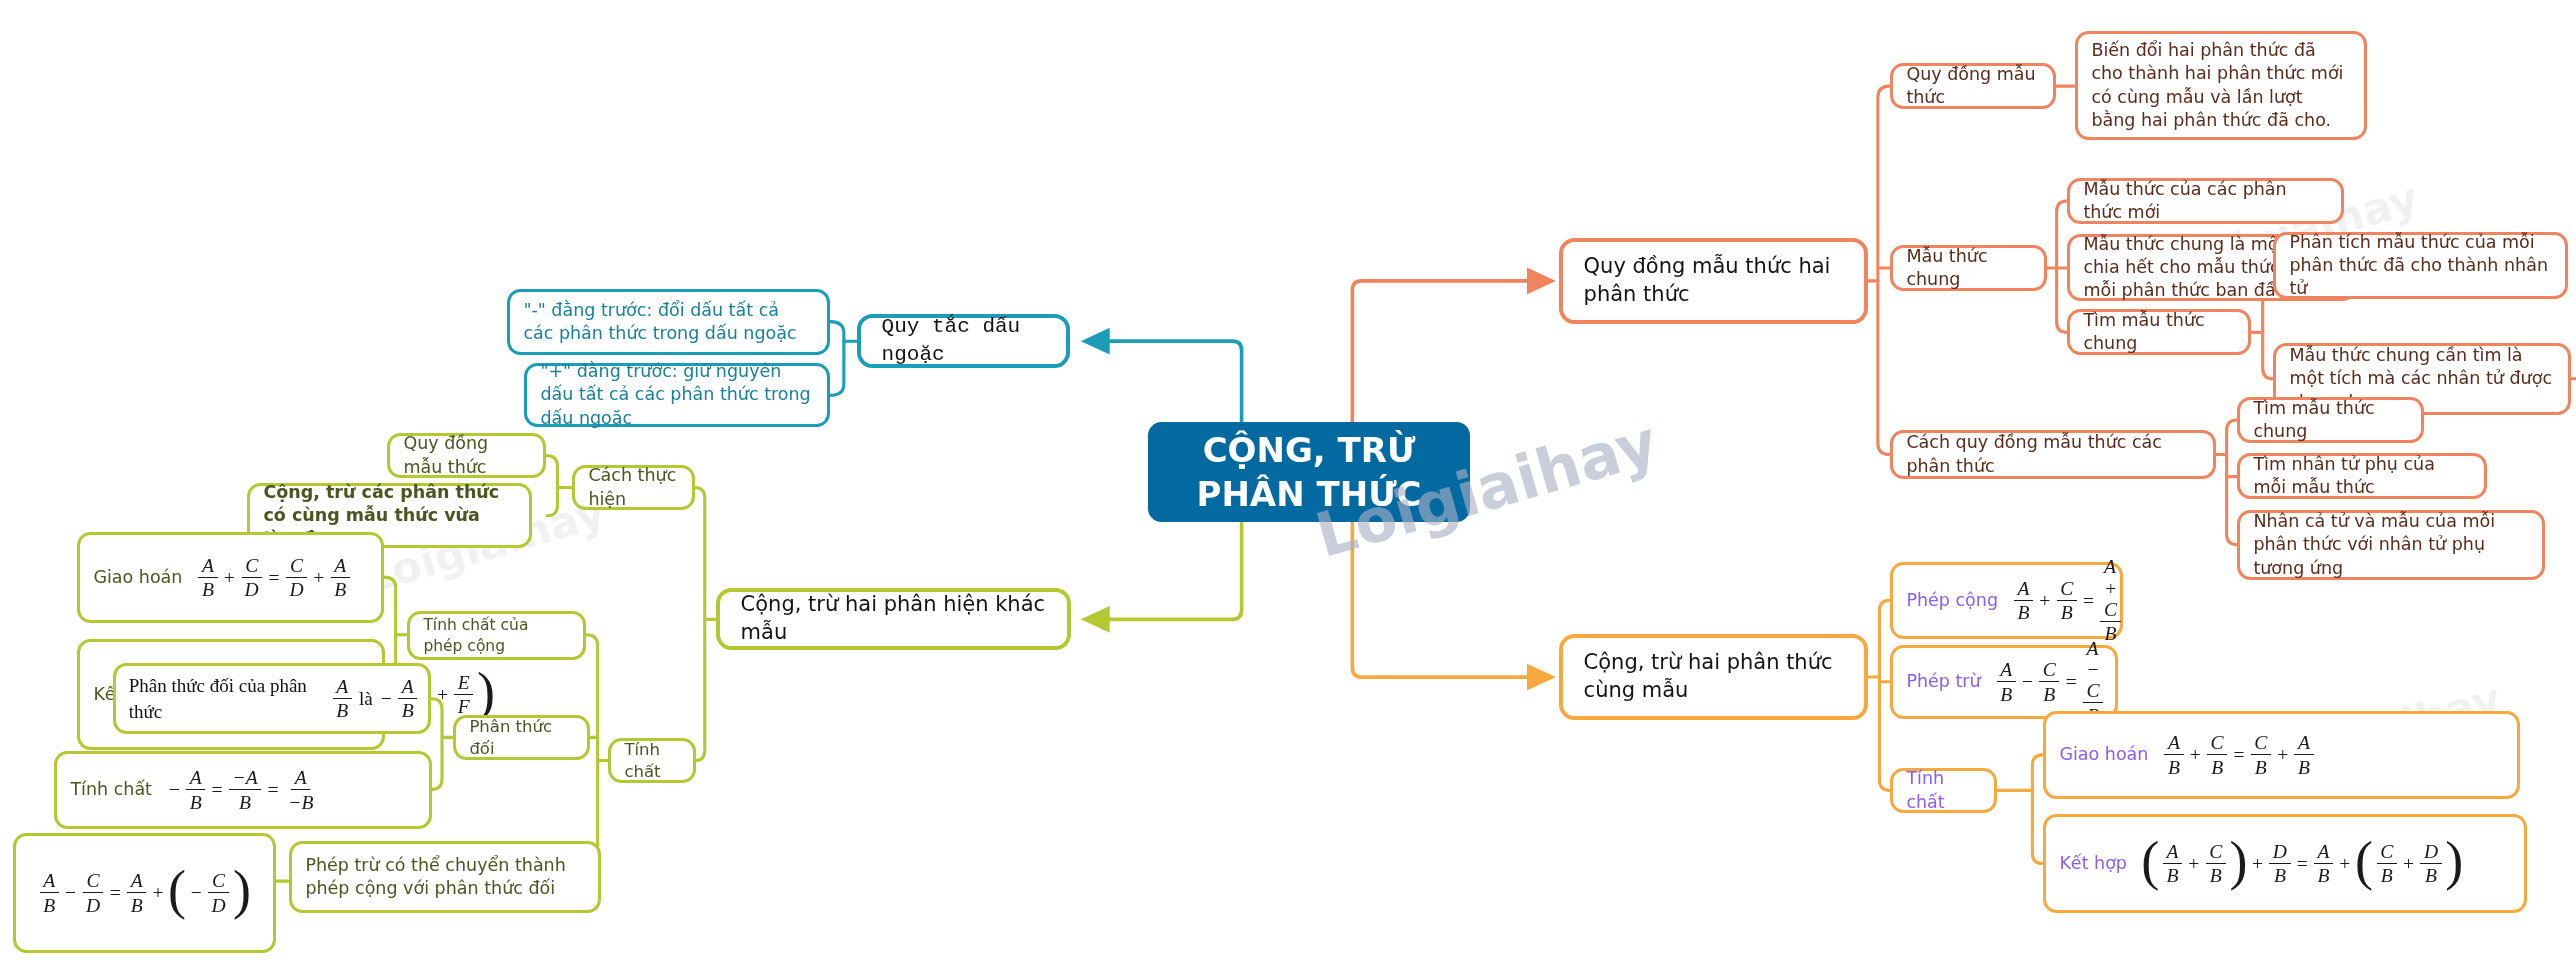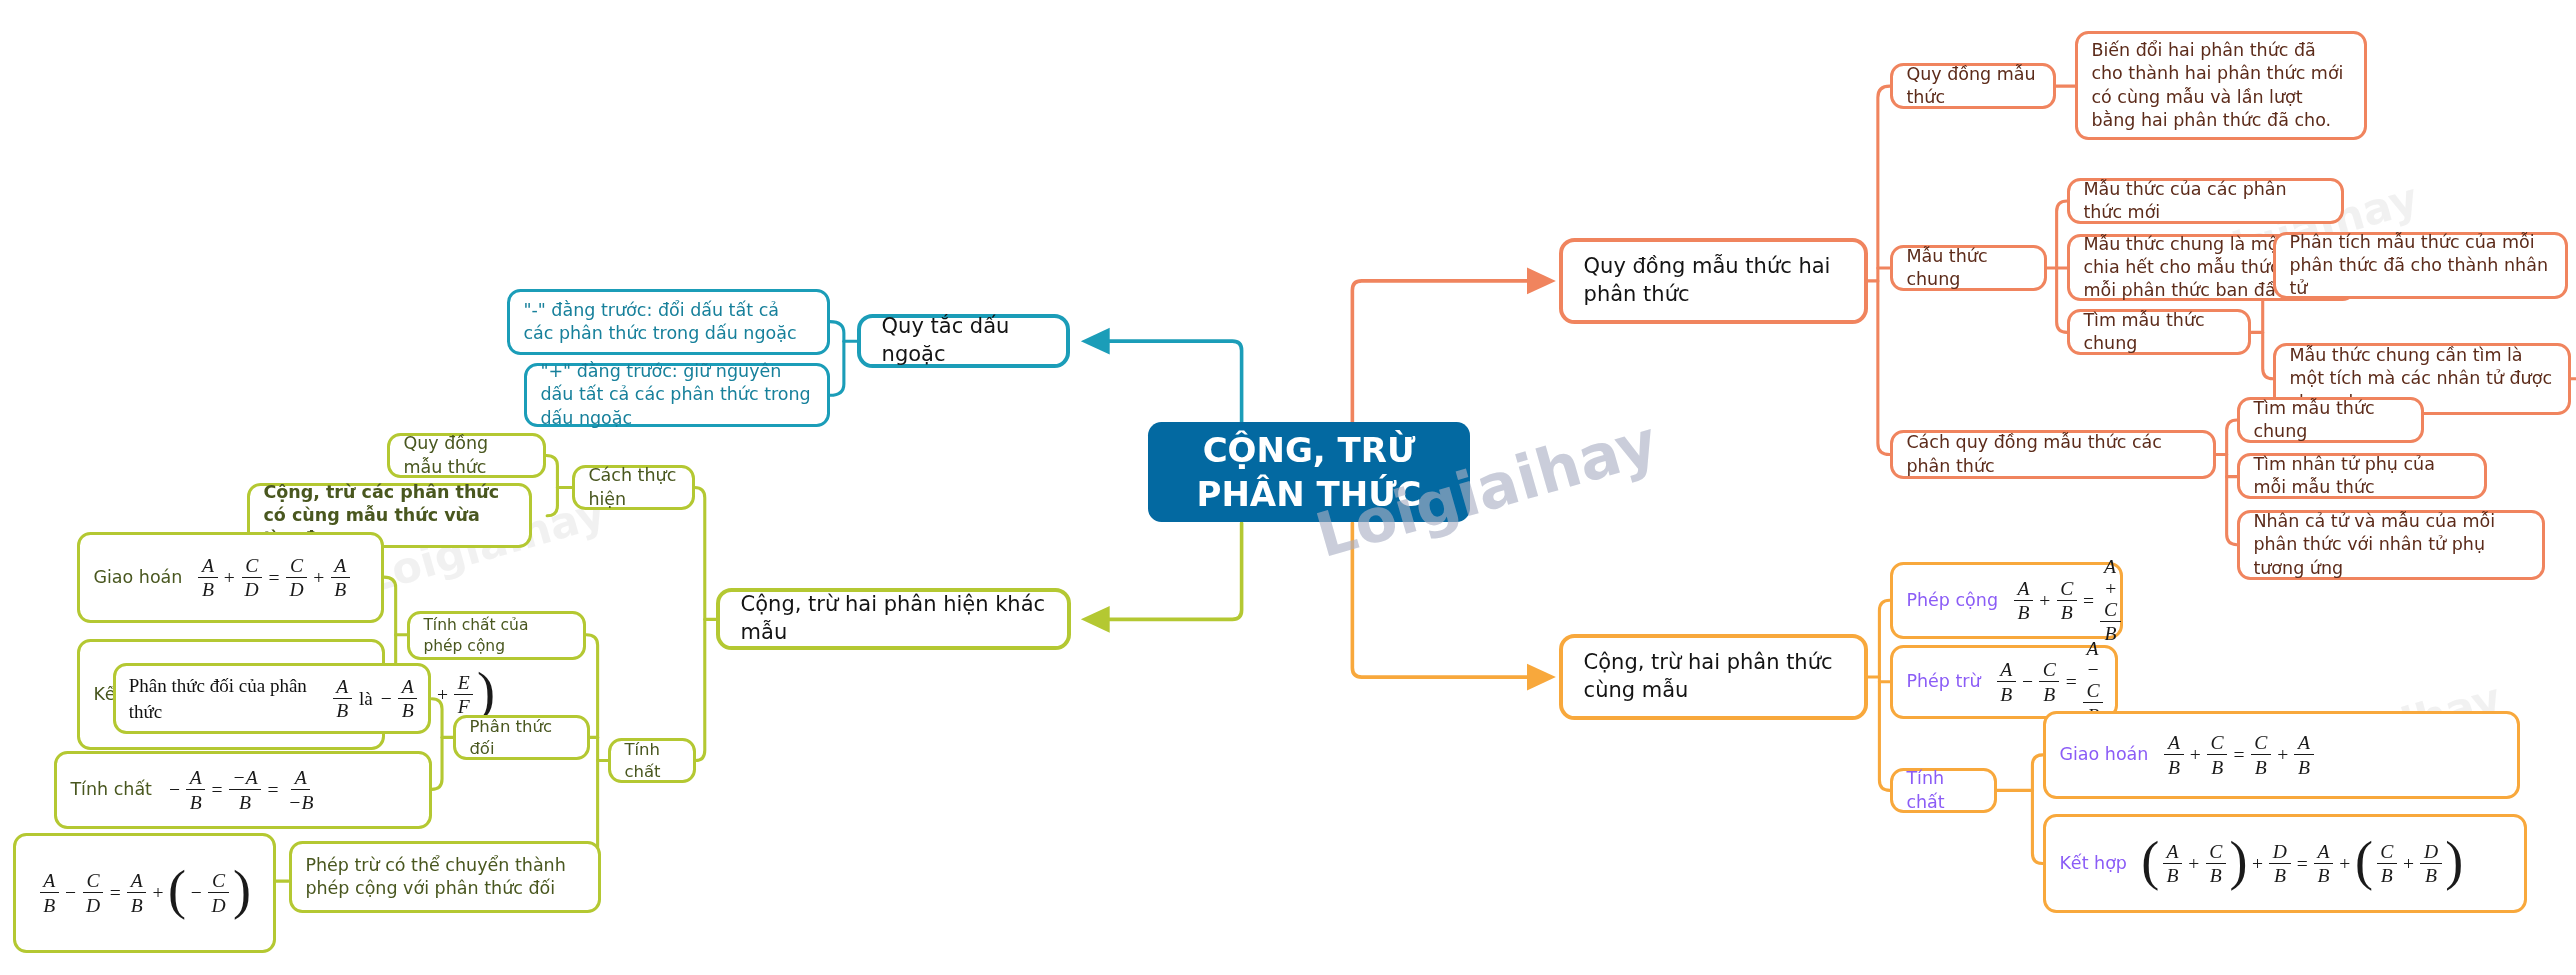--- a/index.html
+++ b/index.html
@@ -99,21 +99,21 @@
   </svg>
 
   <div class="nd central" style="left:1148px;top:422px;width:322px;height:100px;">
     <span class="t">CỘNG, TRỪ PHÂN THỨC</span>
   </div>
   <div class="wm wm-main">Loigiaihay</div>
   <div class="wm wm-faint" style="left:361px;top:520px;">Loigiaihay</div>
   <div class="wm wm-faint" style="left:2174px;top:206px;">Loigiaihay</div>
   <div class="wm wm-faint" style="left:2257px;top:706px;">Loigiaihay</div>
 
-  <div class="nd bteal main" style="left:857px;top:314px;width:213px;height:54px;justify-content:center;">
+  <div class="nd bteal main" style="left:857px;top:314px;width:213px;height:54px;justify-content:center;font-family:Liberation Mono, monospace;">
     <span class="t">Quy tắc dấu ngoặc</span>
   </div>
   <div class="nd bteal" style="left:507px;top:289px;width:323px;height:66px;">
     <span class="t tteal">"-" đằng trước: đổi dấu tất cả các phân thức trong dấu ngoặc</span>
   </div>
   <div class="nd bteal" style="left:524px;top:363px;width:306px;height:64px;">
     <span class="t tteal">"+" đằng trước: giữ nguyên dấu tất cả các phân thức trong dấu ngoặc</span>
   </div>
 
   <div class="nd bsalmon main" style="left:1559px;top:238px;width:309px;height:86px;">

